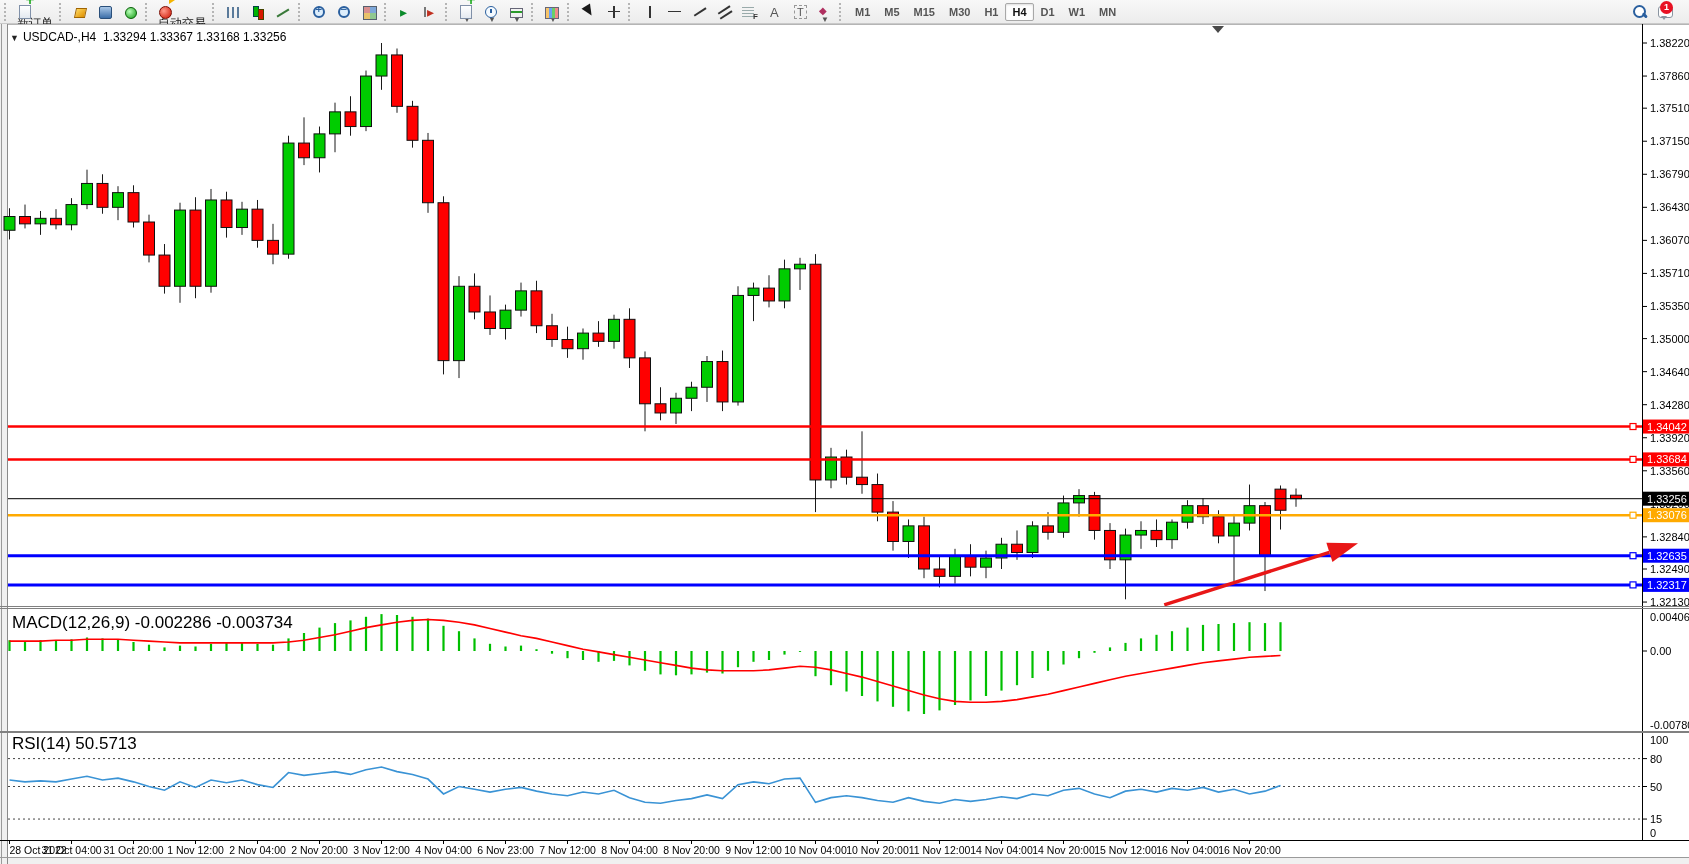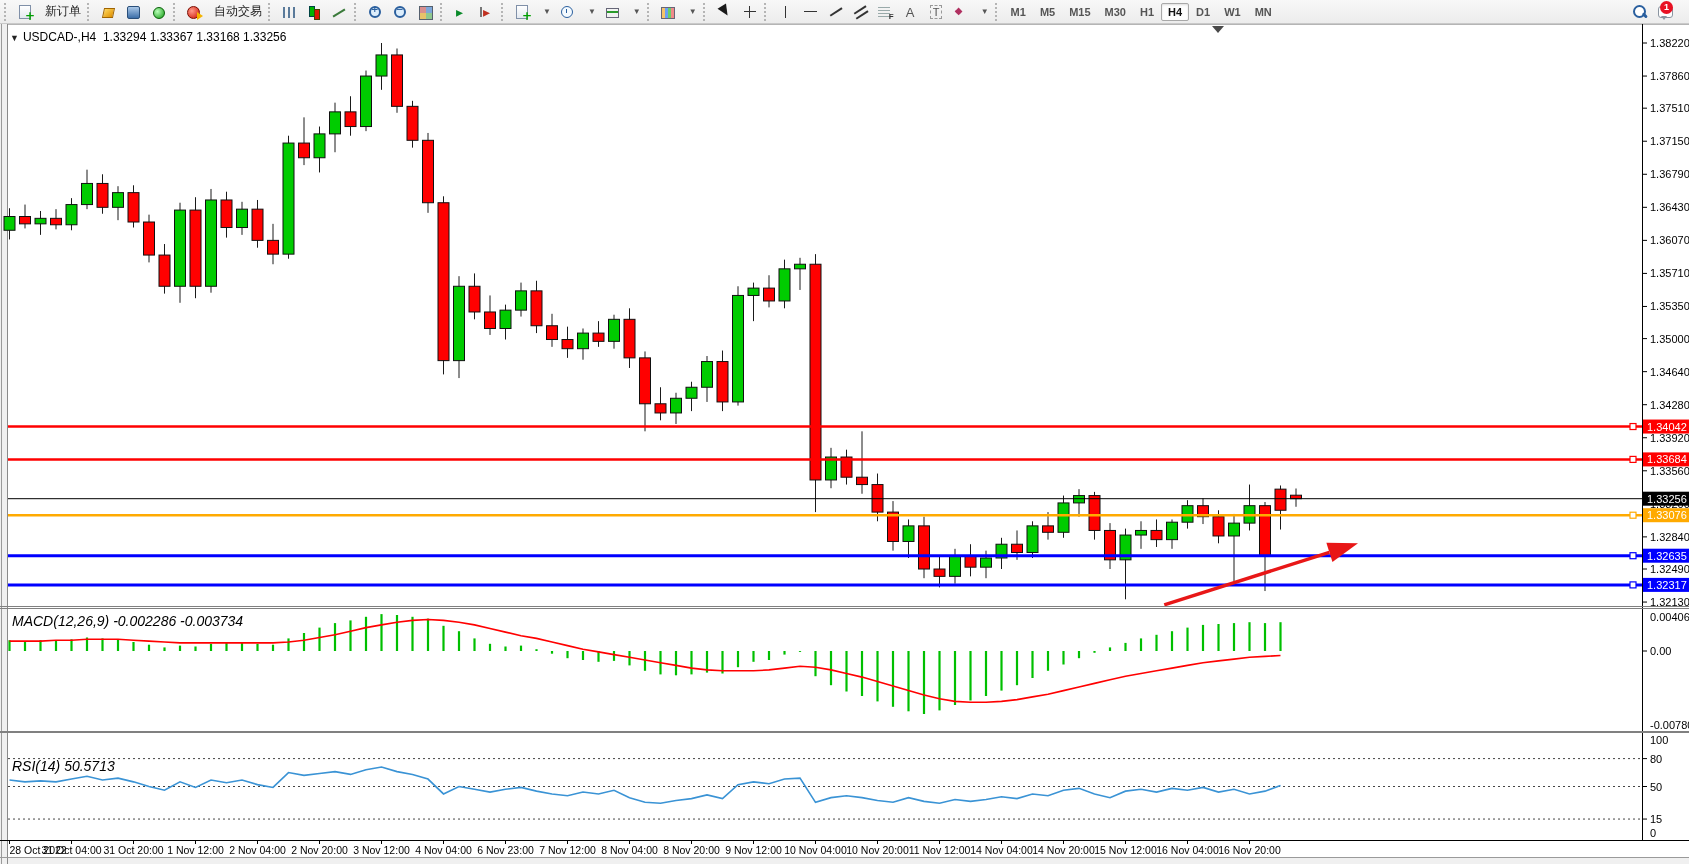--- a/index.html
+++ b/index.html
@@ -2,22 +2,22 @@
 <html><head>
 <meta charset="utf-8">
 <style>
   html,body{margin:0;padding:0;background:#e8e8e8;}
   #app{position:relative;width:1689px;height:864px;background:#f0f0f0;overflow:hidden;
        font-family:"Liberation Sans",sans-serif;}
   
   #toolbar{position:absolute;left:0;top:0;width:1689px;height:24px;background:linear-gradient(#f8f8f8,#ececec);
            border-bottom:1px solid #c9c9c9;display:flex;align-items:center;padding:0 2px;box-sizing:border-box;}
   .grip{width:3px;height:18px;border-left:2px dotted #b5b5b5;margin:0 4px 0 2px;}
-  .tb-btn{display:flex;align-items:center;gap:11px;height:20px;padding:1px 3px;border:1px solid transparent;
-          background:transparent;border-radius:2px;cursor:default;}
+  .tb-btn{display:flex;gap:11px;height:20px;padding:1px 3px;border:1px solid transparent;
+          background:transparent;border-radius:2px;cursor:default;flex-direction:column;}
   .tb-label{font-size:12px;color:#222;white-space:nowrap;}
   .caret{font-size:8px;color:#555;margin-left:1px;}
   .tf-btn{font:bold 11px "Liberation Sans",sans-serif;color:#555;padding:2px 6px;height:18px;border:1px solid transparent;background:transparent;}
   .tf-btn.active{background:#fdfdfd;border:1px solid #a8a8a8;border-radius:2px;color:#111;box-shadow:inset 0 1px 2px #ddd;}
   #tb-right{margin-left:auto;display:flex;align-items:center;gap:8px;padding-right:10px;}
   
   .ico{width:17px;height:16px;position:relative;display:inline-block;}
   .new-order-icon::before,.new-chart-icon::before{content:"";position:absolute;left:2px;top:1px;width:10px;height:12px;
       background:linear-gradient(#fff,#e3e9f0);border:1px solid #8090a8;}
   .new-order-icon::after,.new-chart-icon::after{content:"+";position:absolute;right:-1px;bottom:-3px;color:#00a000;
@@ -80,21 +80,21 @@
   .chat-icon::before{content:"";position:absolute;left:1px;top:3px;width:13px;height:10px;border:1.5px solid #8a94a0;
       border-radius:3px;background:#fdfdfd;}
   .chat-icon::after{content:"";position:absolute;left:4px;top:13px;width:0;height:0;border:3px solid transparent;
       border-top:4px solid #8a94a0;}
   #badge{position:absolute;right:4px;top:-2px;min-width:13px;height:13px;border-radius:7px;background:#e81123;
       color:#fff;font:bold 9px/13px "Liberation Sans";text-align:center;padding:0 2px;box-sizing:border-box;}
   
   #chartwrap{position:absolute;left:0;top:24px;width:1689px;height:840px;}
   #chart-title{position:absolute;left:10px;top:6px;font-size:12px;color:#000;white-space:nowrap;text-align:right;}
   #chart-title .dd{font-size:9px;color:#222;margin-right:4px;}
-  .pane-label{position:absolute;left:12px;font-size:14px;color:#000;white-space:nowrap;font-style:italic;}
+  .pane-label{position:absolute;left:12px;font-size:17px;color:#000;white-space:nowrap;}
 </style>
 </head>
 <body>
 
 <div id="app">
 
   <div id="toolbar">
     <div id="tb-groups" style="display:flex;align-items:center;">
         <span class="grip"></span>
         <button class="tb-btn">
@@ -636,18 +636,18 @@
           <text x="1249.5" y="830" font-family="&quot;Liberation Sans&quot;,sans-serif" font-size="10.5px" fill="#000" text-anchor="middle">16 Nov 20:00</text>
         </g>
       </svg>
     <div id="chart-title">
       <span class="dd">▼</span><span>USDCAD-,H4</span>&nbsp;
       <span>1.33294 1.33367 1.33168 1.33256</span>
     </div>
     <div class="pane-label" style="top:589px;">
       <span>MACD(12,26,9)</span> <span>-0.002286 -0.003734</span>
     </div>
-    <div class="pane-label" style="top:734px;">
+    <div class="pane-label" style="top:710px;">
       <span>RSI(14)</span> <span>50.5713</span>
     </div>
   </div>
 
 </div>
 
 </body></html>

